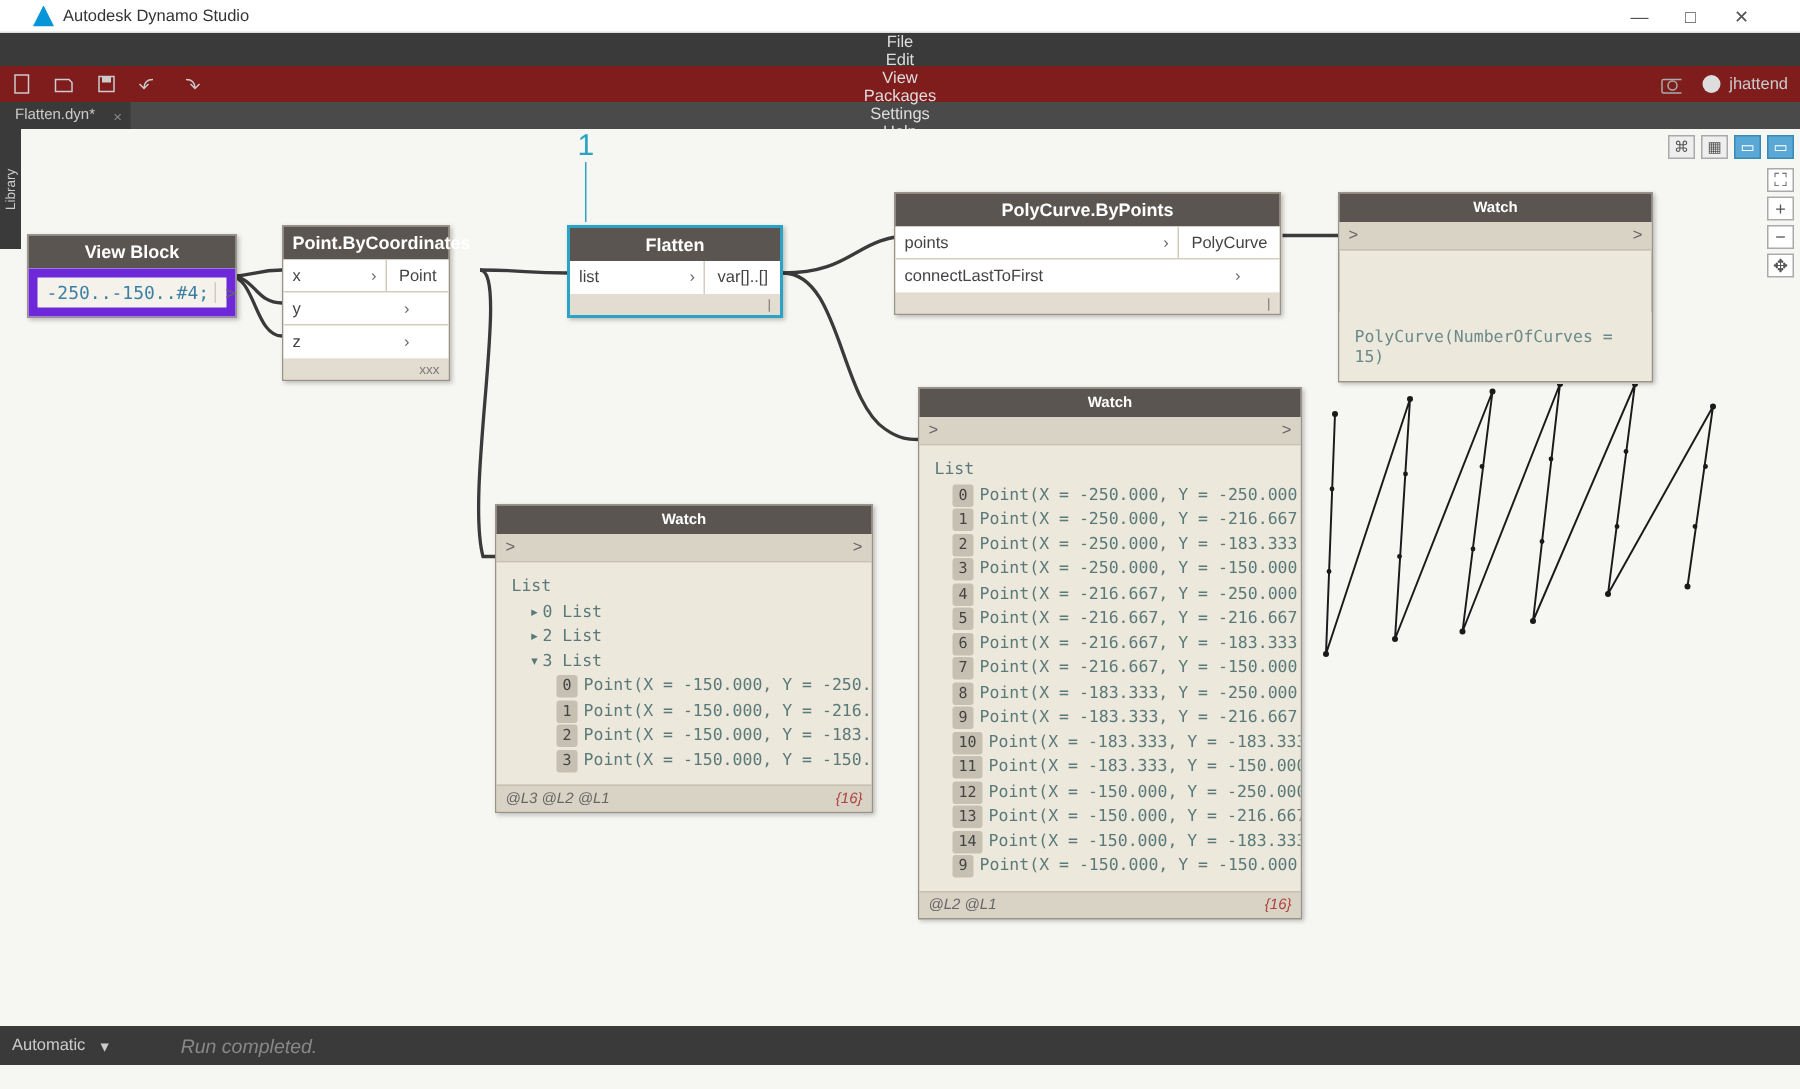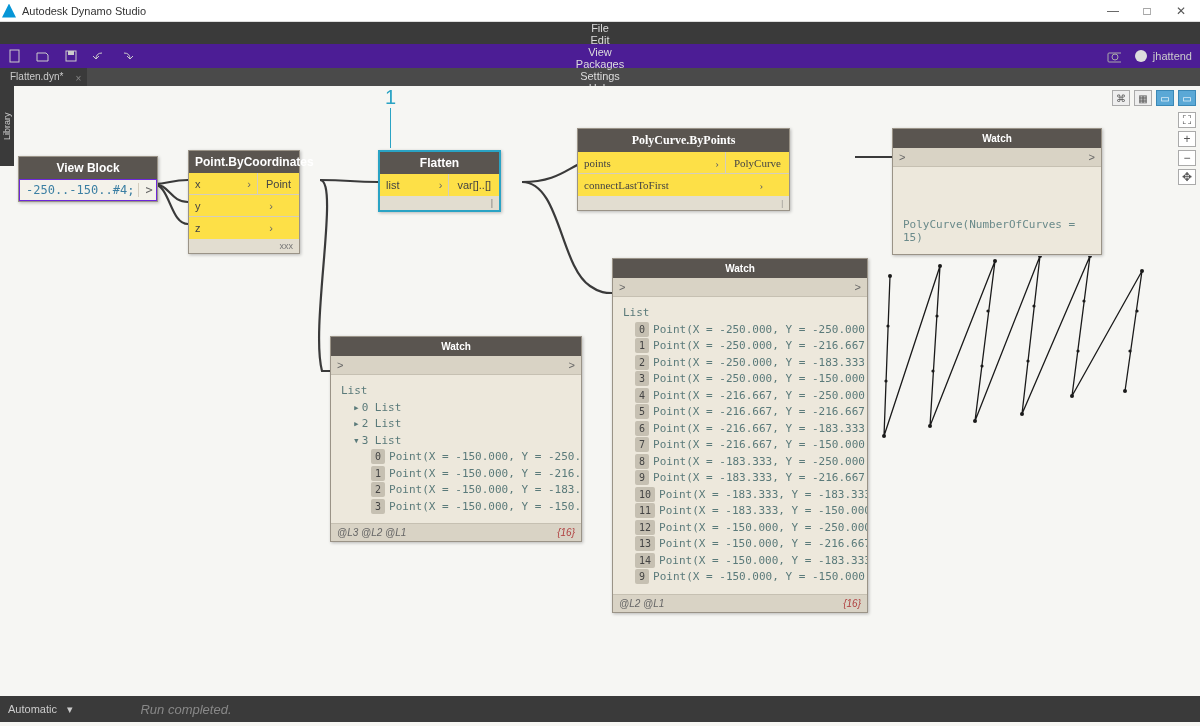--- a/index.html
+++ b/index.html
@@ -1,72 +1,72 @@
 <!DOCTYPE html>
 <html><head>
 <meta charset="utf-8">
 <style>
   * { box-sizing: border-box; margin: 0; padding: 0; }
   body { font-family: "Segoe UI", Arial, sans-serif; font-size: 11px; background: #f6f6f3; width: 1200px; height: 726px; overflow: hidden; position: relative; color: #333; }
   
-  .titlebar { height: 22px; background: #fff; display: flex; align-items: center; padding: 0 2px; border-bottom: 1px solid #ddd; }
+  .titlebar { height: 22px; background: #fff; display: flex; align-items: center; padding: 0 22px; border-bottom: 1px solid #ddd; }
   .titlebar .logo { width: 14px; height: 14px; background: #0696d7; margin-right: 6px; clip-path: polygon(50% 0, 100% 100%, 0 100%); }
   .titlebar .title { flex: 1; font-size: 11px; color: #333; }
   .titlebar .winbtn { width: 34px; text-align: center; color: #555; font-size: 12px; }
   
   .menubar { height: 22px; background: #3a3a3a; display: flex; align-items: center; padding: 0 6px; color: #ddd; flex-direction: column; }
   .menubar .mi { padding: 0 10px; cursor: pointer; font-size: 11px; }
   .menubar .info { width: 14px; height: 14px; border-radius: 50%; background: #ddd; color:#3a3a3a; display:flex;align-items:center;justify-content:center;margin-left:10px;font-weight:bold;font-size:10px; }
   
-  .toolbar { height: 24px; background: #4c1d95; display: flex; align-items: center; padding: 0 8px; color: #ccc; gap: 14px; }
+  .toolbar { height: 24px; background: #7f1d1d; display: flex; align-items: center; padding: 0 8px; color: #ccc; gap: 14px; }
   .toolbar .ticon { width: 14px; height: 14px; display:flex;align-items:center;justify-content:center; }
   .toolbar .spacer { flex: 1; }
   .toolbar .user { display:flex;align-items:center;gap:6px; font-size: 11px; }
   .toolbar .avatar { width:12px;height:12px;border-radius:50%;background:#ddd; }
   
   .tabbar { height: 18px; background: #4a4a4a; display:flex;align-items:center; }
   .tab { background:#3a3a3a;color:#ccc;font-size:10px;height:18px;padding:0 24px 0 10px;line-height:18px;position:relative; }
   .tab .close { position:absolute;right:6px;top:2px;color:#888;font-size:10px; }
   
   .canvas { position: absolute; top: 86px; left:0; right:0; bottom: 26px; background: #f6f6f3; }
   .librarytab { position:absolute;left:0;top:0;width:14px;height:80px;background:#3a3a3a;color:#ccc;font-size:9px;writing-mode:vertical-rl;text-orientation:mixed;display:flex;align-items:center;justify-content:center;transform:rotate(180deg); }
   
   .node { position:absolute; background:#ede8dc; border:1px solid #9a9387; box-shadow:1px 1px 3px rgba(0,0,0,.25); }
   .node.sel { border:2px solid #2aa3c4; }
   .node-header { background:#5a5550; color:#fff; font-weight:bold; font-size:12px; text-align:center; padding:4px 6px; }
-  .node-body { background:#fde047; }
+  .node-body { background:#ffffff; }
   .watch-header { background:#5a5550; color:#fff; font-weight:bold; font-size:10px; text-align:center; padding:4px 6px; }
   .port-row { display:flex; align-items:center; border-bottom:1px solid #d3cdbf; height:22px; }
   .port-row:last-child { border-bottom:none; }
   .port-label { flex:1;padding:0 6px;color:#444;font-size:11px; }
   .port-chev { color:#666;padding:0 6px; }
   .port-out { padding:0 8px;color:#444;font-size:11px;border-left:1px solid #d3cdbf;height:100%;display:flex;align-items:center; }
   .node-footer { font-size:9px;color:#777;text-align:right;padding:2px 6px;background:#e2ddd0; }
   
-  .codeblock .code { font-family:Consolas,monospace;font-size:12px;padding:3px 6px;color:#3b7fa3;display:flex;align-items:center;gap:4px;border:1px solid #6d28d9; background:#f4f2ea;}
+  .codeblock .code { font-family:Consolas,monospace;font-size:12px;padding:3px 6px;color:#3b7fa3;display:flex;align-items:center;gap:4px;border:6px solid #6d28d9; background:#f4f2ea;}
   .codeblock .outp { border-left:1px solid #d3cdbf;padding:0 6px;color:#666; }
   
   .watch-bar { background:#d9d3c5;display:flex;justify-content:space-between;padding:3px 6px;color:#666;border-bottom:1px solid #c6c0b2; }
   .watch-content { font-family:Consolas,monospace;font-size:11px;color:#5a7a7a;padding:8px 10px;background:#ede8dc;line-height:1.5; white-space:nowrap; overflow:hidden; }
   .watch-content .idx { background:#c6c0b2;color:#444;padding:0 4px;margin-right:4px;font-size:10px;border-radius:2px;display:inline-block;min-width:14px;text-align:center; }
   .watch-content .caret { color:#5a7a7a;margin-right:2px; }
   .watch-footer { background:#d9d3c5;display:flex;justify-content:space-between;padding:3px 6px;color:#666;font-size:10px;border-top:1px solid #c6c0b2;font-style:italic; }
   .watch-footer .count { color:#b04040;font-style:italic; }
   .watch-result { font-family:Consolas,monospace;font-size:11px;color:#6a8a8a;padding:10px;background:#ede8dc;margin-top:41px; }
   
   .anno { position:absolute;color:#2aa3c4;font-size:20px;font-weight:300; }
   .anno-line { position:absolute;width:1px;background:#2aa3c4; }
   
   .topright { position:absolute;top:4px;right:4px;display:flex;gap:4px;align-items:center; }
   .tr-btn { width:18px;height:16px;background:#eee;border:1px solid #aaa;display:flex;align-items:center;justify-content:center;font-size:10px;color:#555; }
   .tr-blue { background:#5aa8d6;border-color:#3a88b6;color:#fff; }
   .zoomctl { position:absolute;top:26px;right:4px;display:flex;flex-direction:column;gap:3px; }
   .zoomctl div { width:18px;height:16px;background:#fff;border:1px solid #aaa;display:flex;align-items:center;justify-content:center;font-size:12px;color:#555; }
   
-  .statusbar { position:absolute;bottom:4px;left:0;right:0;height:26px;background:#3a3a3a;display:flex;align-items:center;color:#ccc;padding:0 8px;gap:20px; }
+  .statusbar { position:absolute;bottom:16px;left:0;right:0;height:26px;background:#3a3a3a;display:flex;align-items:center;color:#ccc;padding:0 8px;}
   .statusbar .mode { display:flex;align-items:center;gap:10px;font-size:11px; }
   .statusbar .runmsg { font-size:13px;color:#888;font-style:italic;margin-left:48px; }
   svg.wires { position:absolute;top:0;left:0;pointer-events:none; }
   svg.geom { position:absolute; }
 </style>
 </head>
 <body>
 
 <div class="titlebar">
   <div class="logo"></div>
@@ -188,33 +188,33 @@
         </div>
       <div class="port-row">
           <div class="port-label">z</div>
           <div class="port-chev">›</div>
           <div class="port-out" style="visibility:hidden">.</div>
         </div>
     </div>
     <div class="node-footer">xxx</div>
   </div>
 
-  <div class="node sel" style="left:378px;top:64px;width:123px;">
+  <div class="node sel" style="left:378px;top:64px;width:144px;">
     <div class="node-header">Flatten</div>
     <div class="node-body">
       <div class="port-row">
         <div class="port-label">list</div>
         <div class="port-chev">›</div>
         <div class="port-out">var[]..[]</div>
       </div>
     </div>
     <div class="node-footer">|</div>
   </div>
 
-  <div class="node" style="left:577px;top:42px;width:213px;font-family:Liberation Serif, serif;">
+  <div class="node" style="left:596px;top:42px;width:258px;">
     <div class="node-header">PolyCurve.ByPoints</div>
     <div class="node-body">
       <div class="port-row">
           <div class="port-label">points</div>
           <div class="port-chev">›</div>
           <div class="port-out">PolyCurve</div>
         </div>
       <div class="port-row">
           <div class="port-label">connectLastToFirst</div>
           <div class="port-chev">›</div>

